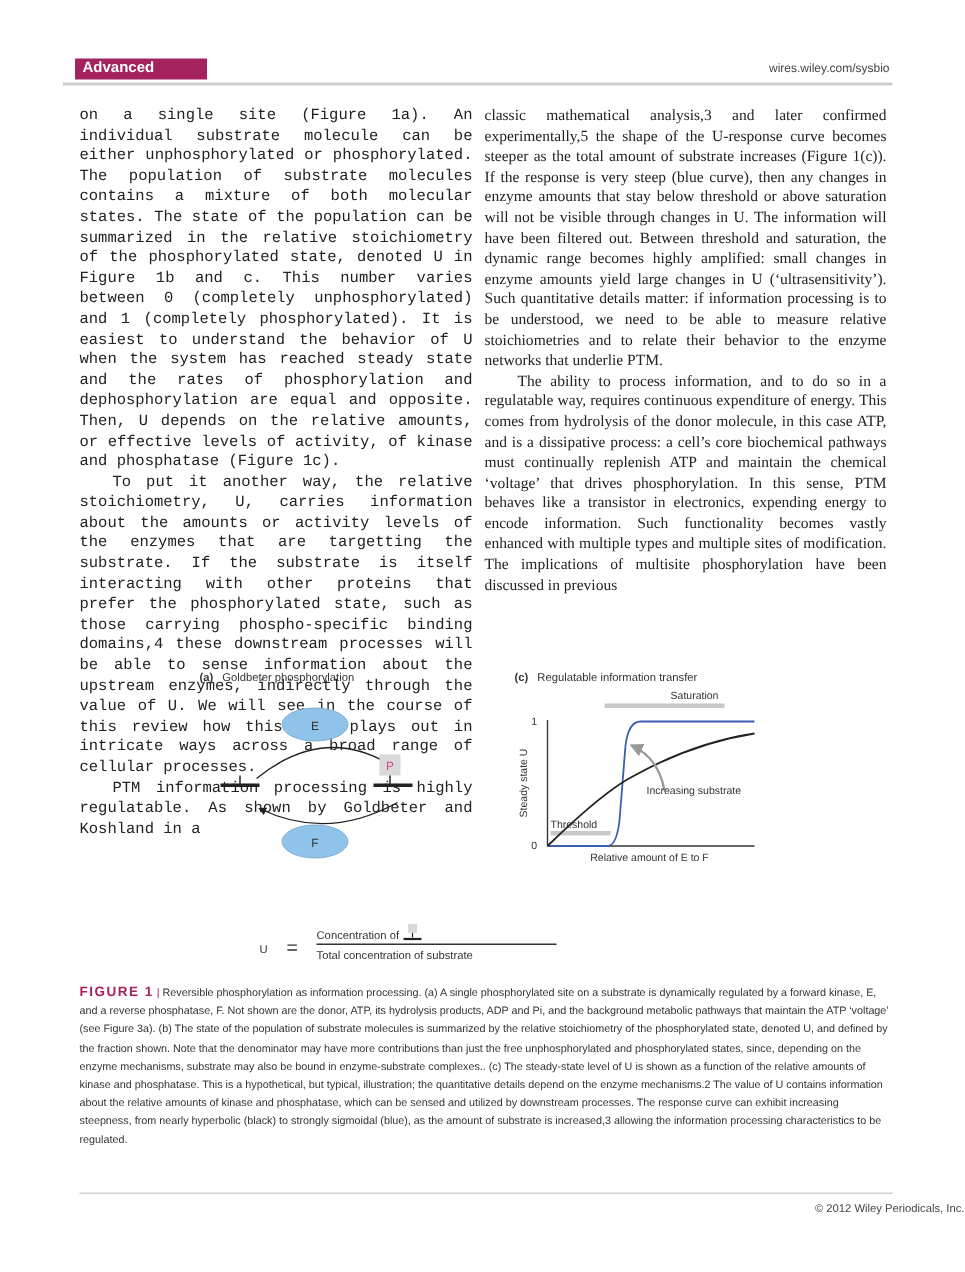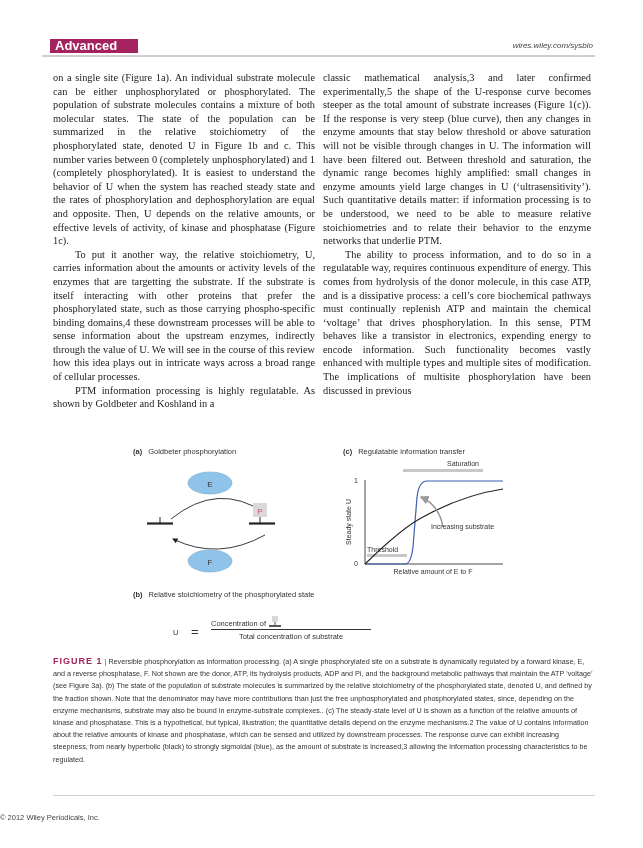--- a/index.html
+++ b/index.html
@@ -1,33 +1,33 @@
 <!DOCTYPE html>
 <html><head>
 <meta charset="utf-8">
 <style>
   html, body { margin: 0; padding: 0; background: #ffffff; }
   body { width: 643px; height: 848px; position: relative; overflow: hidden; font-family: "Liberation Serif", serif; color: #222; }
-  .header-badge { position: absolute; left: 50px; top: 39px; height: 14px; background: #a4225e; color: #fff; font-family: "Liberation Sans", sans-serif; font-size: 13px; font-weight: bold; line-height: 14px; padding: 0 5px; width: 78px; }
-  .header-url { position: absolute; right: 50px; top: 41px; font-family: "Liberation Sans", sans-serif; font-size: 8px; color: #444; font-style: italic; }
+  .header-badge { position: absolute; left: 50px; top: 39px; height: 14px; background: #a4225e; color: #fff; font-family: "Liberation Sans", sans-serif; font-size: 10px; font-weight: bold; line-height: 14px; padding: 0 5px; width: 78px; }
+  .header-url { position: absolute; right: 50px; top: 41px; font-family: "Liberation Sans", sans-serif; font-size: 8px; color: #444; }
   .header-rule { position: absolute; left: 42px; right: 48px; top: 55px; height: 2px; background: #cfcfcf; }
   .col { position: absolute; top: 71px; width: 262px; font-size: 10.35px; line-height: 13.6px; text-align: justify; hyphens: manual; }
-  .col.left { left: 53px; }
+  .col.left { left: 53px; font-family: Liberation Mono, monospace; }
   .col.right { left: 323px; width: 268px; }
   .col p { margin: 0; }
   .col p.indent { text-indent: 22px; }
 
   .fig { position: absolute; font-family: "Liberation Sans", sans-serif; color: #333; }
   .fig-label { font-size: 7.5px; }
   .fig-label b { font-weight: bold; margin-right: 6px; }
 
   .caption { position: absolute; left: 53px; top: 655px; width: 540px; font-family: "Liberation Sans", sans-serif; font-size: 7.2px; line-height: 12.2px; color: #333; }
   .caption .fig-num { color: #a4225e; font-weight: bold; font-size: 9px; letter-spacing: 1px; margin-top: 32px; }
   .footer-rule { position: absolute; left: 53px; right: 48px; top: 795px; height: 1px; background: #cfcfcf; }
-  .footer { position: absolute; left: 0; right: 0; top: 801px; text-align: left; font-family: "Liberation Sans", sans-serif; font-size: 7.5px; color: #444; margin-top: 12px; }
+  .footer { position: absolute; left: 0; right: 0; top: 801px; text-align: right; font-family: "Liberation Sans", sans-serif; font-size: 7.5px; color: #444; }
 </style>
 </head>
 <body>
 
 <div class="header-badge">Advanced Review</div>
 <div class="header-url">wires.wiley.com/sysbio</div>
 <div class="header-rule"></div>
 
 <div class="col left">
   <p>on a single site (Figure 1a). An individual substrate molecule can be either unphosphorylated or phos­phorylated. The population of substrate molecules contains a mixture of both molecular states. The state of the population can be summarized in the relative stoichiometry of the phosphorylated state, denoted U in Figure 1b and c. This number varies between 0 (completely unphosphorylated) and 1 (completely phosphorylated). It is easiest to understand the behav­ior of U when the system has reached steady state and the rates of phosphorylation and dephosphorylation are equal and opposite. Then, U depends on the rela­tive amounts, or effective levels of activity, of kinase and phosphatase (Figure 1c).</p>
@@ -92,36 +92,33 @@
       <marker id="arr2" markerWidth="6" markerHeight="6" refX="5" refY="3" orient="auto">
         <path d="M0,0 L6,3 L0,6 Z" fill="#999"></path>
       </marker>
     </defs>
     <text x="88" y="72" font-family="Liberation Sans, sans-serif" font-size="7" fill="#333">Increasing substrate</text>
     <text x="90" y="117" text-anchor="middle" font-family="Liberation Sans, sans-serif" font-size="7" fill="#333">Relative amount of E to F</text>
   </svg>
 </div>
 
 <div class="fig" style="left:133px; top:590px; width:260px; height:55px;">
-  <div class="fig-label">
-    <b>(b)</b><span>Relative stoichiometry of the phosphorylated state</span>
-  </div>
   <div style="position:absolute; left:40px; top:26px; width:220px; height:28px; font-size:7.5px;">
     <span style="position:absolute; left:0; top:12px;">U</span>
     <span style="position:absolute; left:18px; top:8px; font-size:13px;">=</span>
     <div style="position:absolute; left:38px; top:0; width:160px; text-align:left;">
       <span>Concentration of</span>
       <svg width="14" height="12" viewBox="0 0 14 12" style="vertical-align:-2px;">
         <rect x="4" y="0" width="6" height="6" fill="#d9d9d9"></rect>
         <line x1="7" y1="6" x2="7" y2="9" stroke="#222" stroke-width="0.8"></line>
         <line x1="1" y1="10" x2="13" y2="10" stroke="#222" stroke-width="1.5"></line>
       </svg>
     </div>
     <div style="position:absolute; left:38px; top:13px; width:160px; height:1px; background:#333;"></div>
-    <div style="position:absolute; left:38px; top:16px; width:160px; text-align:center;">Total concentration of substrate</div>
+    <div style="position:absolute; left:38px; top:16px; width:160px; ">Total concentration of substrate</div>
   </div>
 </div>
 
 <div class="caption">
   <span class="fig-num">FIGURE 1</span><span style="color:#a4225e;"> | </span><span>Reversible phosphorylation as information processing. (a) A single phosphorylated site on a substrate is dynamically regulated by a forward kinase, E, and a reverse phosphatase, F. Not shown are the donor, ATP, its hydrolysis products, ADP and Pi, and the background metabolic pathways that maintain the ATP ‘voltage’ (see Figure 3a). (b) The state of the population of substrate molecules is summarized by the relative stoichiometry of the phosphorylated state, denoted U, and defined by the fraction shown. Note that the denominator may have more contributions than just the free unphosphorylated and phosphorylated states, since, depending on the enzyme mechanisms, substrate may also be bound in enzyme-substrate complexes.. (c) The steady-state level of U is shown as a function of the relative amounts of kinase and phosphatase. This is a hypothetical, but typical, illustration; the quantitative details depend on the enzyme mechanisms.2 The value of U contains information about the relative amounts of kinase and phosphatase, which can be sensed and utilized by downstream processes. The response curve can exhibit increasing steepness, from nearly hyperbolic (black) to strongly sigmoidal (blue), as the amount of substrate is increased,3 allowing the information processing characteristics to be regulated.</span>
 </div>
 
 <div class="footer-rule"></div>
 <div class="footer">© 2012 Wiley Periodicals, Inc.</div>
 

